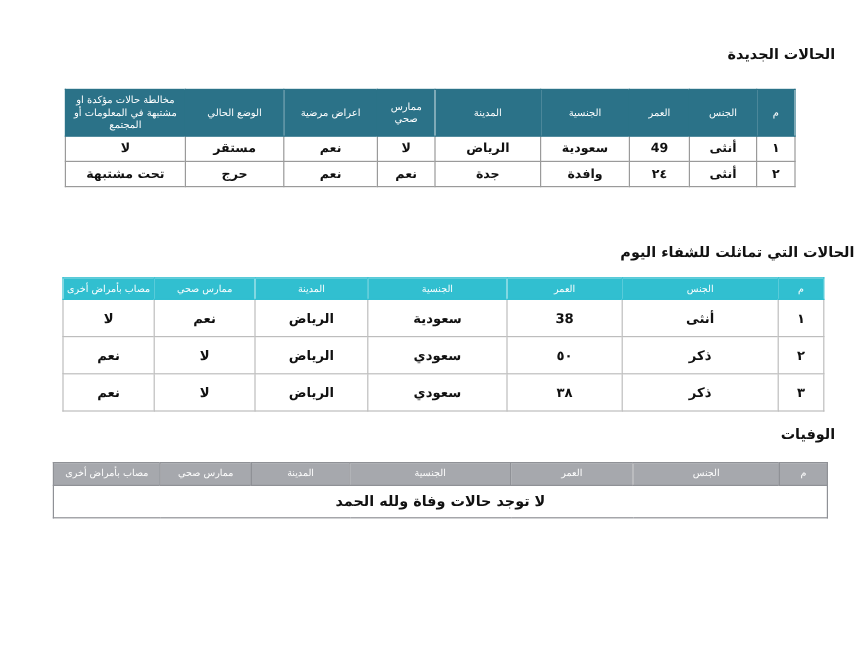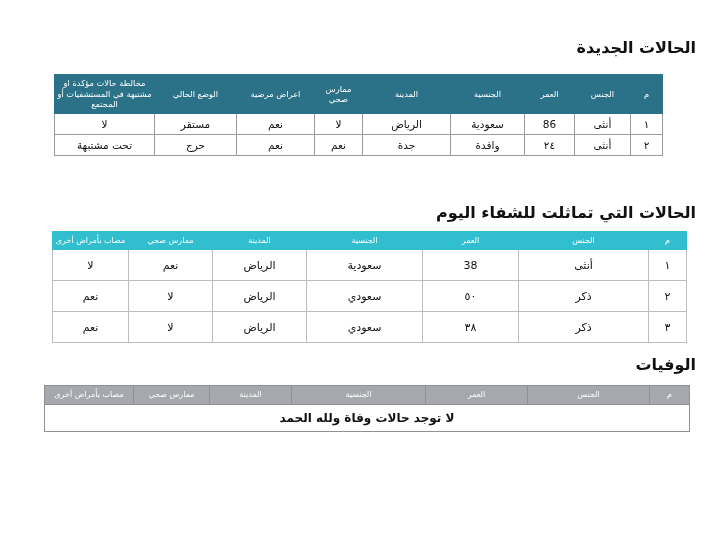--- a/index.html
+++ b/index.html
@@ -21,28 +21,28 @@
     width: 718px;
     height: 539px;
     box-sizing: border-box;
   }
 
   
   .section-heading {
     position: absolute;
     text-align: right;
     font-weight: bold;
-    font-size: 16px;
+    font-size: 12px;
     color: #111111;
     letter-spacing: 0;
     white-space: nowrap;
     direction: rtl;
   }
   #heading-new      { top: 38px;  right: 22px; }
-  #heading-recovered{ top: 203px; right: 22px; }
+  #heading-recovered{ top: 203px; right: 6px; }
   #heading-deaths   { top: 355px; right: 22px; margin-left: 20px; }
 
   
   .tbl {
     position: absolute;
     border-collapse: collapse;
     table-layout: fixed;
     direction: rtl;
     font-size: 10px;
   }
@@ -54,21 +54,21 @@
   }
   .tbl th {
     color: #ffffff;
     font-weight: normal;
     font-size: 8.3px;
     line-height: 1.25;
   }
   .tbl td {
     background: #ffffff;
     color: #111111;
-    font-weight: normal;
+    font-weight: bold;
     font-size: 10.5px;
   }
 
   
   #table-new-cases {
     top: 74px;
     right: 55px;
     width: 608px;
   }
   #table-new-cases th {
@@ -157,28 +157,28 @@
     <thead>
       <tr>
         <th>م</th>
         <th>الجنس</th>
         <th>العمر</th>
         <th>الجنسية</th>
         <th>المدينة</th>
         <th>ممارس صحي</th>
         <th>اعراض مرضية</th>
         <th>الوضع الحالي</th>
-        <th>مخالطة حالات مؤكدة او مشتبهة في المستشفيات أو المجتمع</th>
+        <th>مخالطة حالات مؤكدة او مشتبهة في المعلومات أو المجتمع</th>
       </tr>
     </thead>
     <tbody>
       <tr>
         <td>١</td>
         <td>أنثى</td>
-        <td>86</td>
+        <td>49</td>
         <td>سعودية</td>
         <td>الرياض</td>
         <td>لا</td>
         <td>نعم</td>
         <td>مستقر</td>
         <td>لا</td>
       </tr>
       <tr>
         <td>٢</td>
         <td>أنثى</td>

